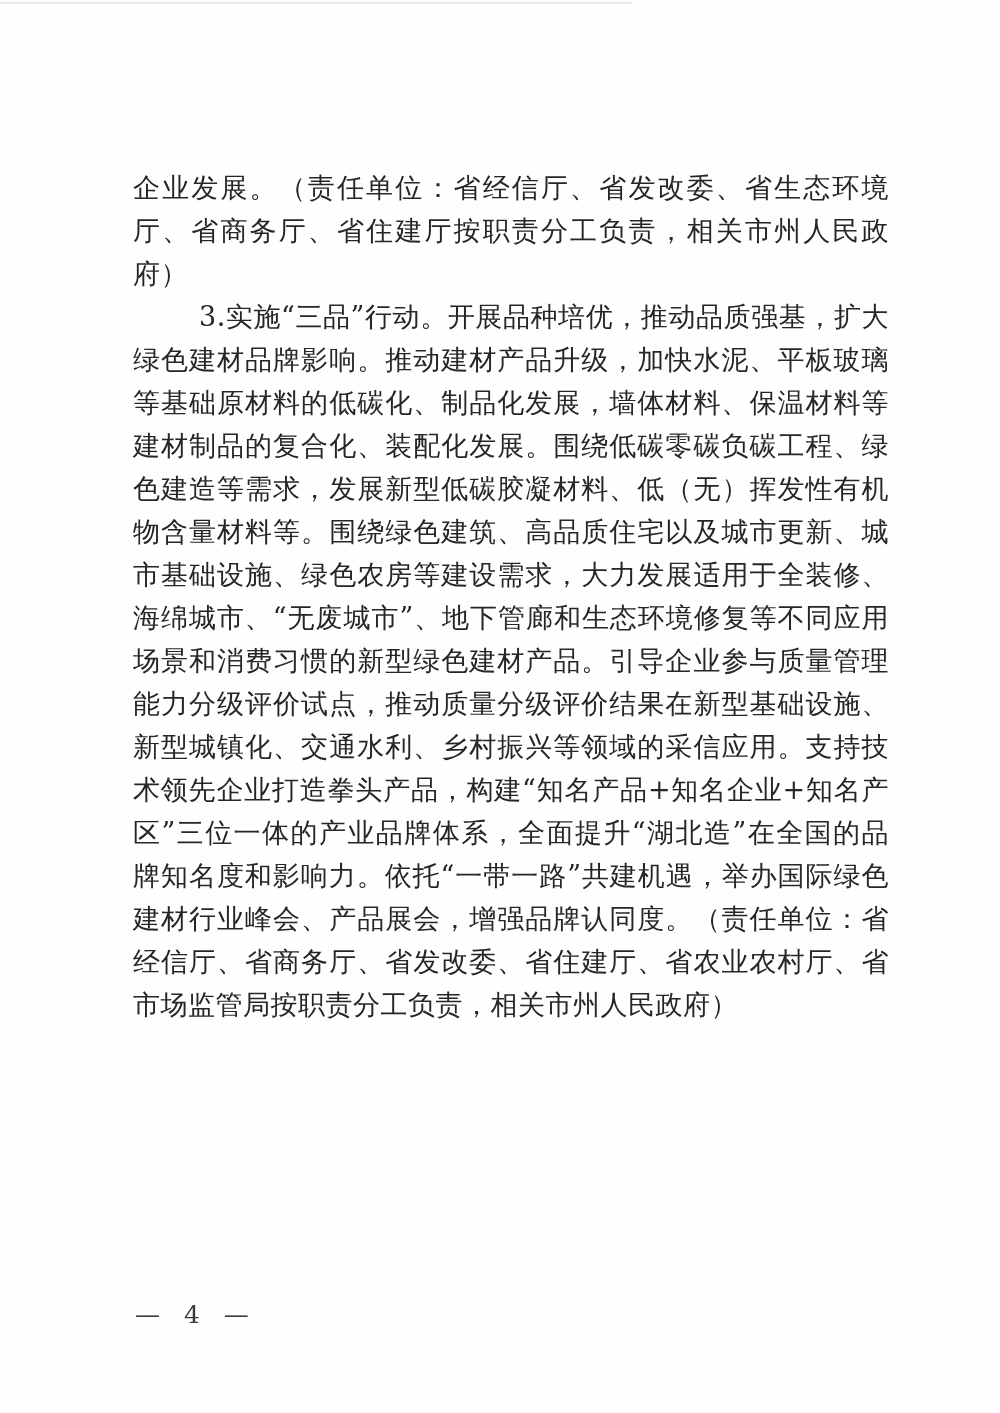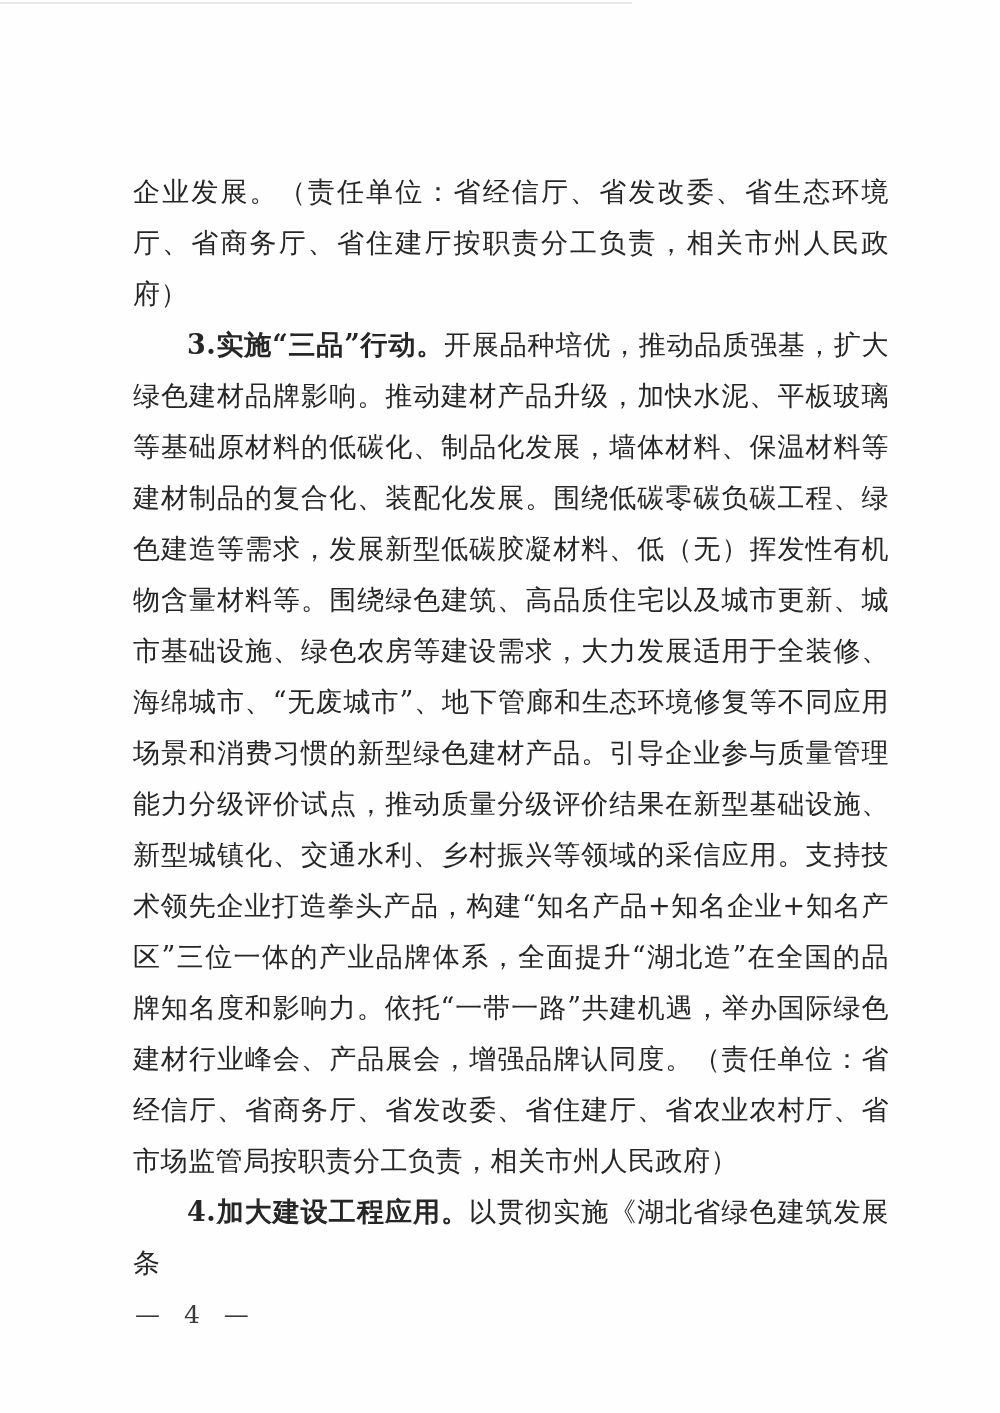--- a/index.html
+++ b/index.html
@@ -23,33 +23,34 @@
     width: 632px;
     height: 2px;
     background: #e9e9e9;
   }
   .content {
     position: absolute;
     left: 133px;
     top: 166px;
     width: 756px;
     font-size: 27px;
-    line-height: 51px;
+    line-height: 43px;
     text-align: justify;
     letter-spacing: 0.5px;
   }
   .para {
     margin: 0;
     text-indent: 2em;
   }
   .para.no-indent {
     text-indent: 0;
   }
   .lead-bold {
-    font-weight: bold;
+    font-weight: normal;
+    margin-left: 12px;
   }
   .section-heading {
     font-weight: bold;
   }
   .page-footer {
     position: absolute;
     left: 135px;
     top: 1300px;
     font-size: 25px;
     letter-spacing: 8px;
@@ -64,19 +65,18 @@
 
   <div class="scan-artifact"></div>
 
   <div class="content">
 
     <p class="para no-indent">企业发展。（责任单位：省经信厅、省发改委、省生态环境厅、省商务厅、省住建厅按职责分工负责，相关市州人民政府）</p>
 
     <p class="para"><span class="lead-bold">3.实施“三品”行动。</span><span>开展品种培优，推动品质强基，扩大绿色建材品牌影响。推动建材产品升级，加快水泥、平板玻璃等基础原材料的低碳化、制品化发展，墙体材料、保温材料等建材制品的复合化、装配化发展。围绕低碳零碳负碳工程、绿色建造等需求，发展新型低碳胶凝材料、低（无）挥发性有机物含量材料等。围绕绿色建筑、高品质住宅以及城市更新、城市基础设施、绿色农房等建设需求，大力发展适用于全装修、海绵城市、“无废城市”、地下管廊和生态环境修复等不同应用场景和消费习惯的新型绿色建材产品。引导企业参与质量管理能力分级评价试点，推动质量分级评价结果在新型基础设施、新型城镇化、交通水利、乡村振兴等领域的采信应用。支持技术领先企业打造拳头产品，构建“知名产品+知名企业+知名产区”三位一体的产业品牌体系，全面提升“湖北造”在全国的品牌知名度和影响力。依托“一带一路”共建机遇，举办国际绿色建材行业峰会、产品展会，增强品牌认同度。（责任单位：省经信厅、省商务厅、省发改委、省住建厅、省农业农村厅、省市场监管局按职责分工负责，相关市州人民政府）</span></p>
 
 
-    <p class="para"><span class="lead-bold">4.加大建设工程应用。</span><span>以贯彻实施《湖北省绿色建筑发展条</span></p>
 
   </div>
 
   <div class="page-footer">— 4 —</div>
 
 </div>
 
 </body></html>

